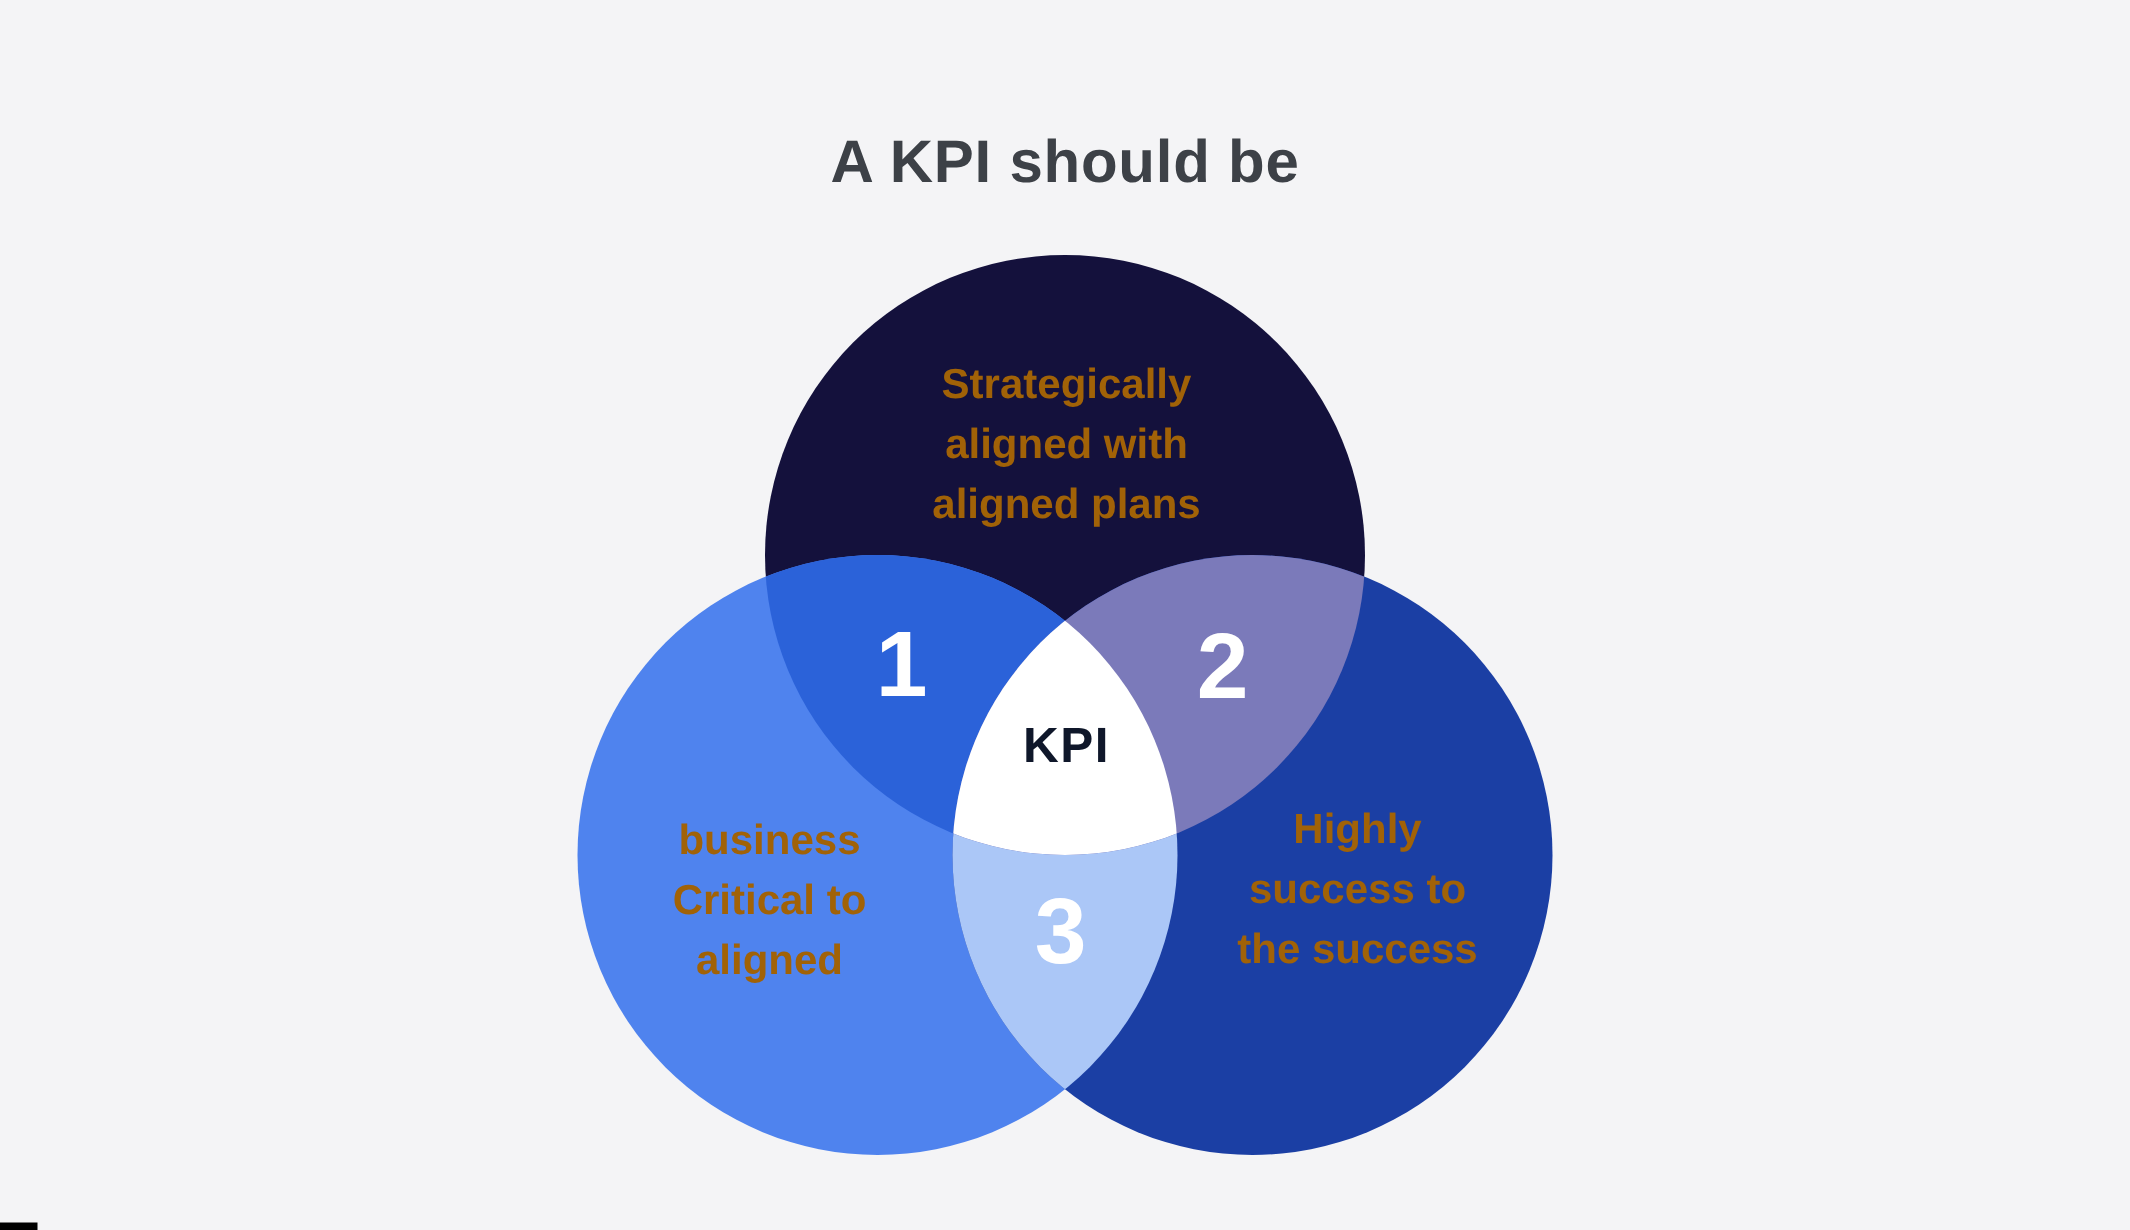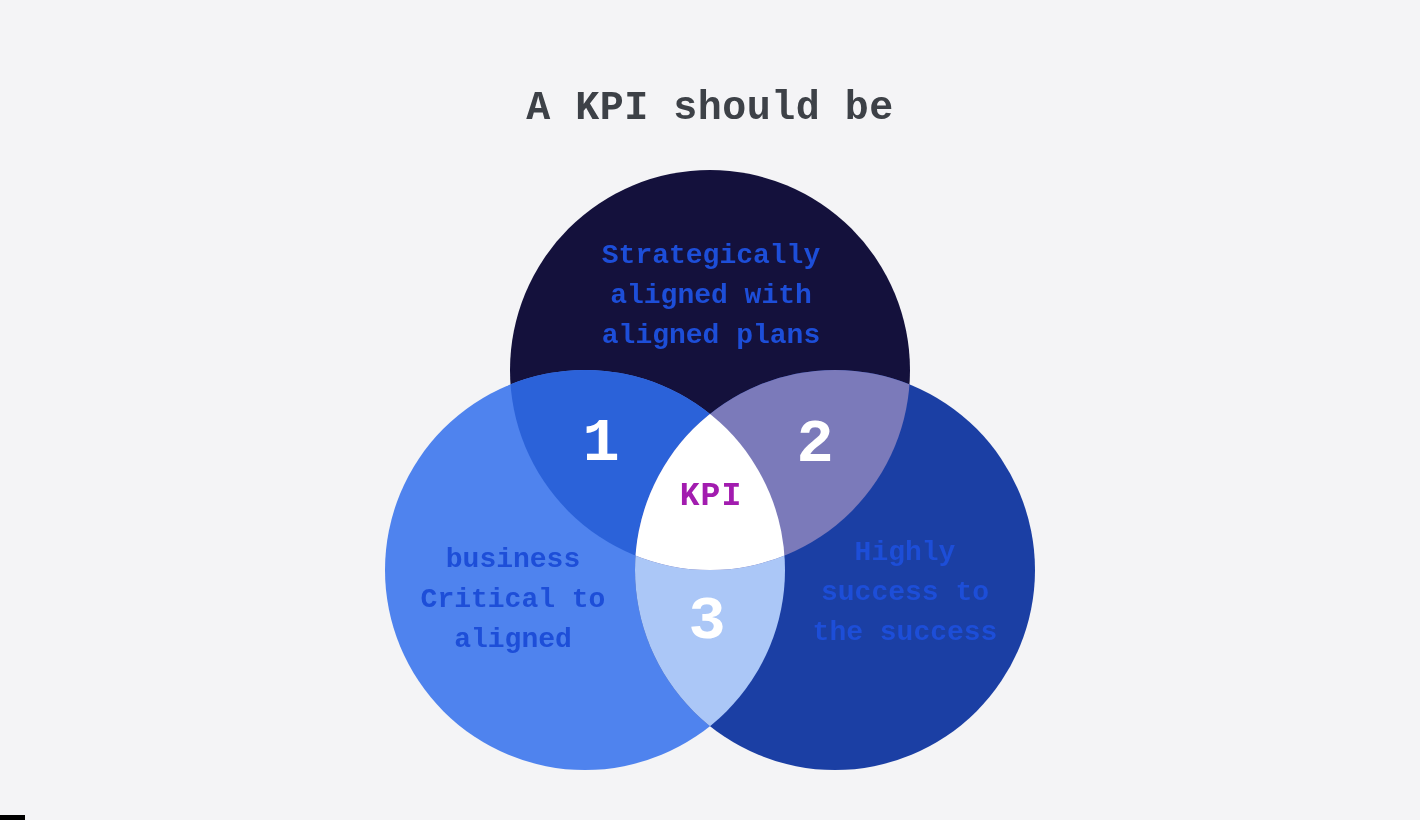--- a/index.html
+++ b/index.html
@@ -1,47 +1,47 @@
 <!DOCTYPE html>
 <html><head>
 <meta charset="utf-8">
 <style>
   html,body{margin:0;padding:0;}
   .canvas{
     position:relative;
     width:1420px;height:820px;
     background:#f4f4f6;
     overflow:hidden;
-    font-family:Liberation Mono, monospace;
+    font-family:Liberation Sans, sans-serif;
   }
   .venn-svg{position:absolute;left:0;top:0;}
   .page-title{
     position:absolute;left:0;top:86px;width:1420px;
     text-align:center;
     font-size:40px;font-weight:bold;color:#3d4147;
     letter-spacing:0.5px;
   }
   .circle-label{
     position:absolute;text-align:center;
-    color:#1d4ed8;font-weight:bold;
+    color:#a16207;font-weight:bold;
     font-size:28px;line-height:40px;
   }
   .label-top{left:511px;top:236px;width:400px;}
   .label-left{left:363px;top:540px;width:300px;}
   .label-right{left:755px;top:533px;width:300px;}
   .overlap-num{
     position:absolute;width:100px;height:62px;line-height:62px;
     text-align:center;color:#ffffff;font-weight:bold;font-size:62px;
   }
   .num-1{left:551px;top:413px;}
   .num-2{left:765px;top:414px;}
   .num-3{left:657px;top:591px;}
   .center-label{
     position:absolute;left:611px;top:477px;width:200px;
-    text-align:center;color:#a21caf;font-weight:bold;
+    text-align:center;color:#0f172a;font-weight:bold;
     font-size:33px;line-height:40px;letter-spacing:1px;
   }
   .corner-mark{
     position:absolute;left:0;top:815px;width:25px;height:5px;
     background:#000000;
   }
 </style>
 </head>
 <body>
 

